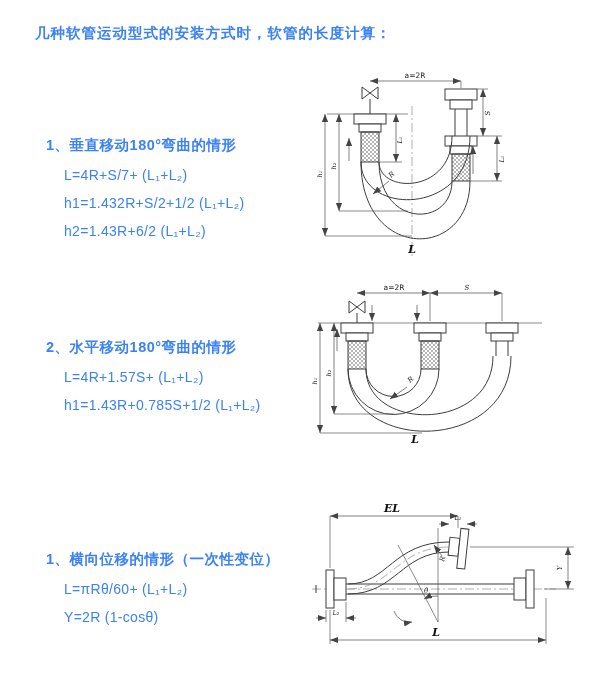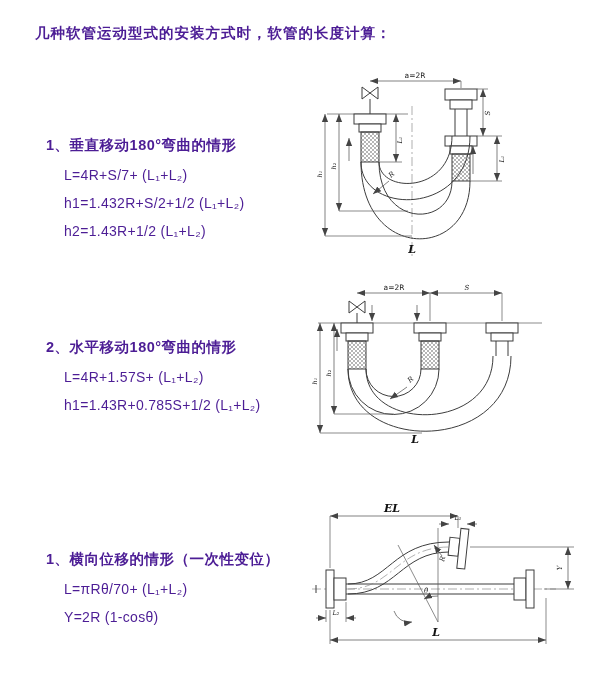--- a/index.html
+++ b/index.html
@@ -1,17 +1,17 @@
 <!DOCTYPE html>
 <html><head>
 <meta charset="utf-8">
 <style>
   html,body{margin:0;padding:0;background:#ffffff;}
   #page{position:relative;width:600px;height:675px;background:#ffffff;overflow:hidden;
-        font-family:"Liberation Sans","DejaVu Sans",sans-serif;color:#4c1d95;}
+        font-family:"Liberation Sans","DejaVu Sans",sans-serif;color:#3b82f6;}
   .title{position:absolute;left:35px;top:24px;font-size:14.5px;font-weight:700;letter-spacing:1px;}
   .section{position:absolute;left:46px;width:270px;margin-top:36px;}
   .heading{font-size:14.5px;font-weight:700;letter-spacing:0.5px;}
   .formula{margin:12px 0 0 18px;font-size:14px;font-weight:400;letter-spacing:0.3px;white-space:nowrap;}
   .diag{position:absolute;}
   svg{display:block;}
   .ln   {stroke:#3d3d3d;stroke-width:1;fill:none;}
   .thin {stroke:#5a5a5a;stroke-width:0.7;fill:none;}
   .dim  {stroke:#4a4a4a;stroke-width:0.7;fill:none;}
   .cl   {stroke:#7a7a7a;stroke-width:0.6;fill:none;stroke-dasharray:9 3 2 3;}
@@ -26,32 +26,32 @@
 <body>
 
 <div id="page">
 
   <div class="title">几种软管运动型式的安装方式时，软管的长度计算：</div>
 
   <div class="section" style="top:100px">
     <div class="heading">1、垂直移动180°弯曲的情形</div>
     <div class="formula">L=4R+S/7+ (L₁+L₂)</div>
     <div class="formula">h1=1.432R+S/2+1/2 (L₁+L₂)</div>
-    <div class="formula">h2=1.43R+1/2 (L₁+L₂)</div>
+    <div class="formula">h2=1.43R+6/2 (L₁+L₂)</div>
   </div>
 
   <div class="section" style="top:302px">
     <div class="heading">2、水平移动180°弯曲的情形</div>
     <div class="formula">L=4R+1.57S+ (L₁+L₂)</div>
     <div class="formula">h1=1.43R+0.785S+1/2 (L₁+L₂)</div>
   </div>
 
   <div class="section" style="top:514px">
     <div class="heading">1、横向位移的情形（一次性变位）</div>
-    <div class="formula">L=πRθ/70+ (L₁+L₂)</div>
+    <div class="formula">L=πRθ/60+ (L₁+L₂)</div>
     <div class="formula">Y=2R (1-cosθ)</div>
   </div>
 
   <div class="diag" style="left:313px;top:66px">
     <svg width="285" height="200" viewBox="0 0 285 200">
       <defs>
         <marker id="a1" viewBox="0 0 10 10" refX="9" refY="5" markerWidth="9" markerHeight="9" orient="auto-start-reverse" markerUnits="userSpaceOnUse">
           <path d="M0,1.5 L9,5 L0,8.5 z" fill="#444"></path>
         </marker>
         <pattern id="hp1" width="4" height="4" patternUnits="userSpaceOnUse">

